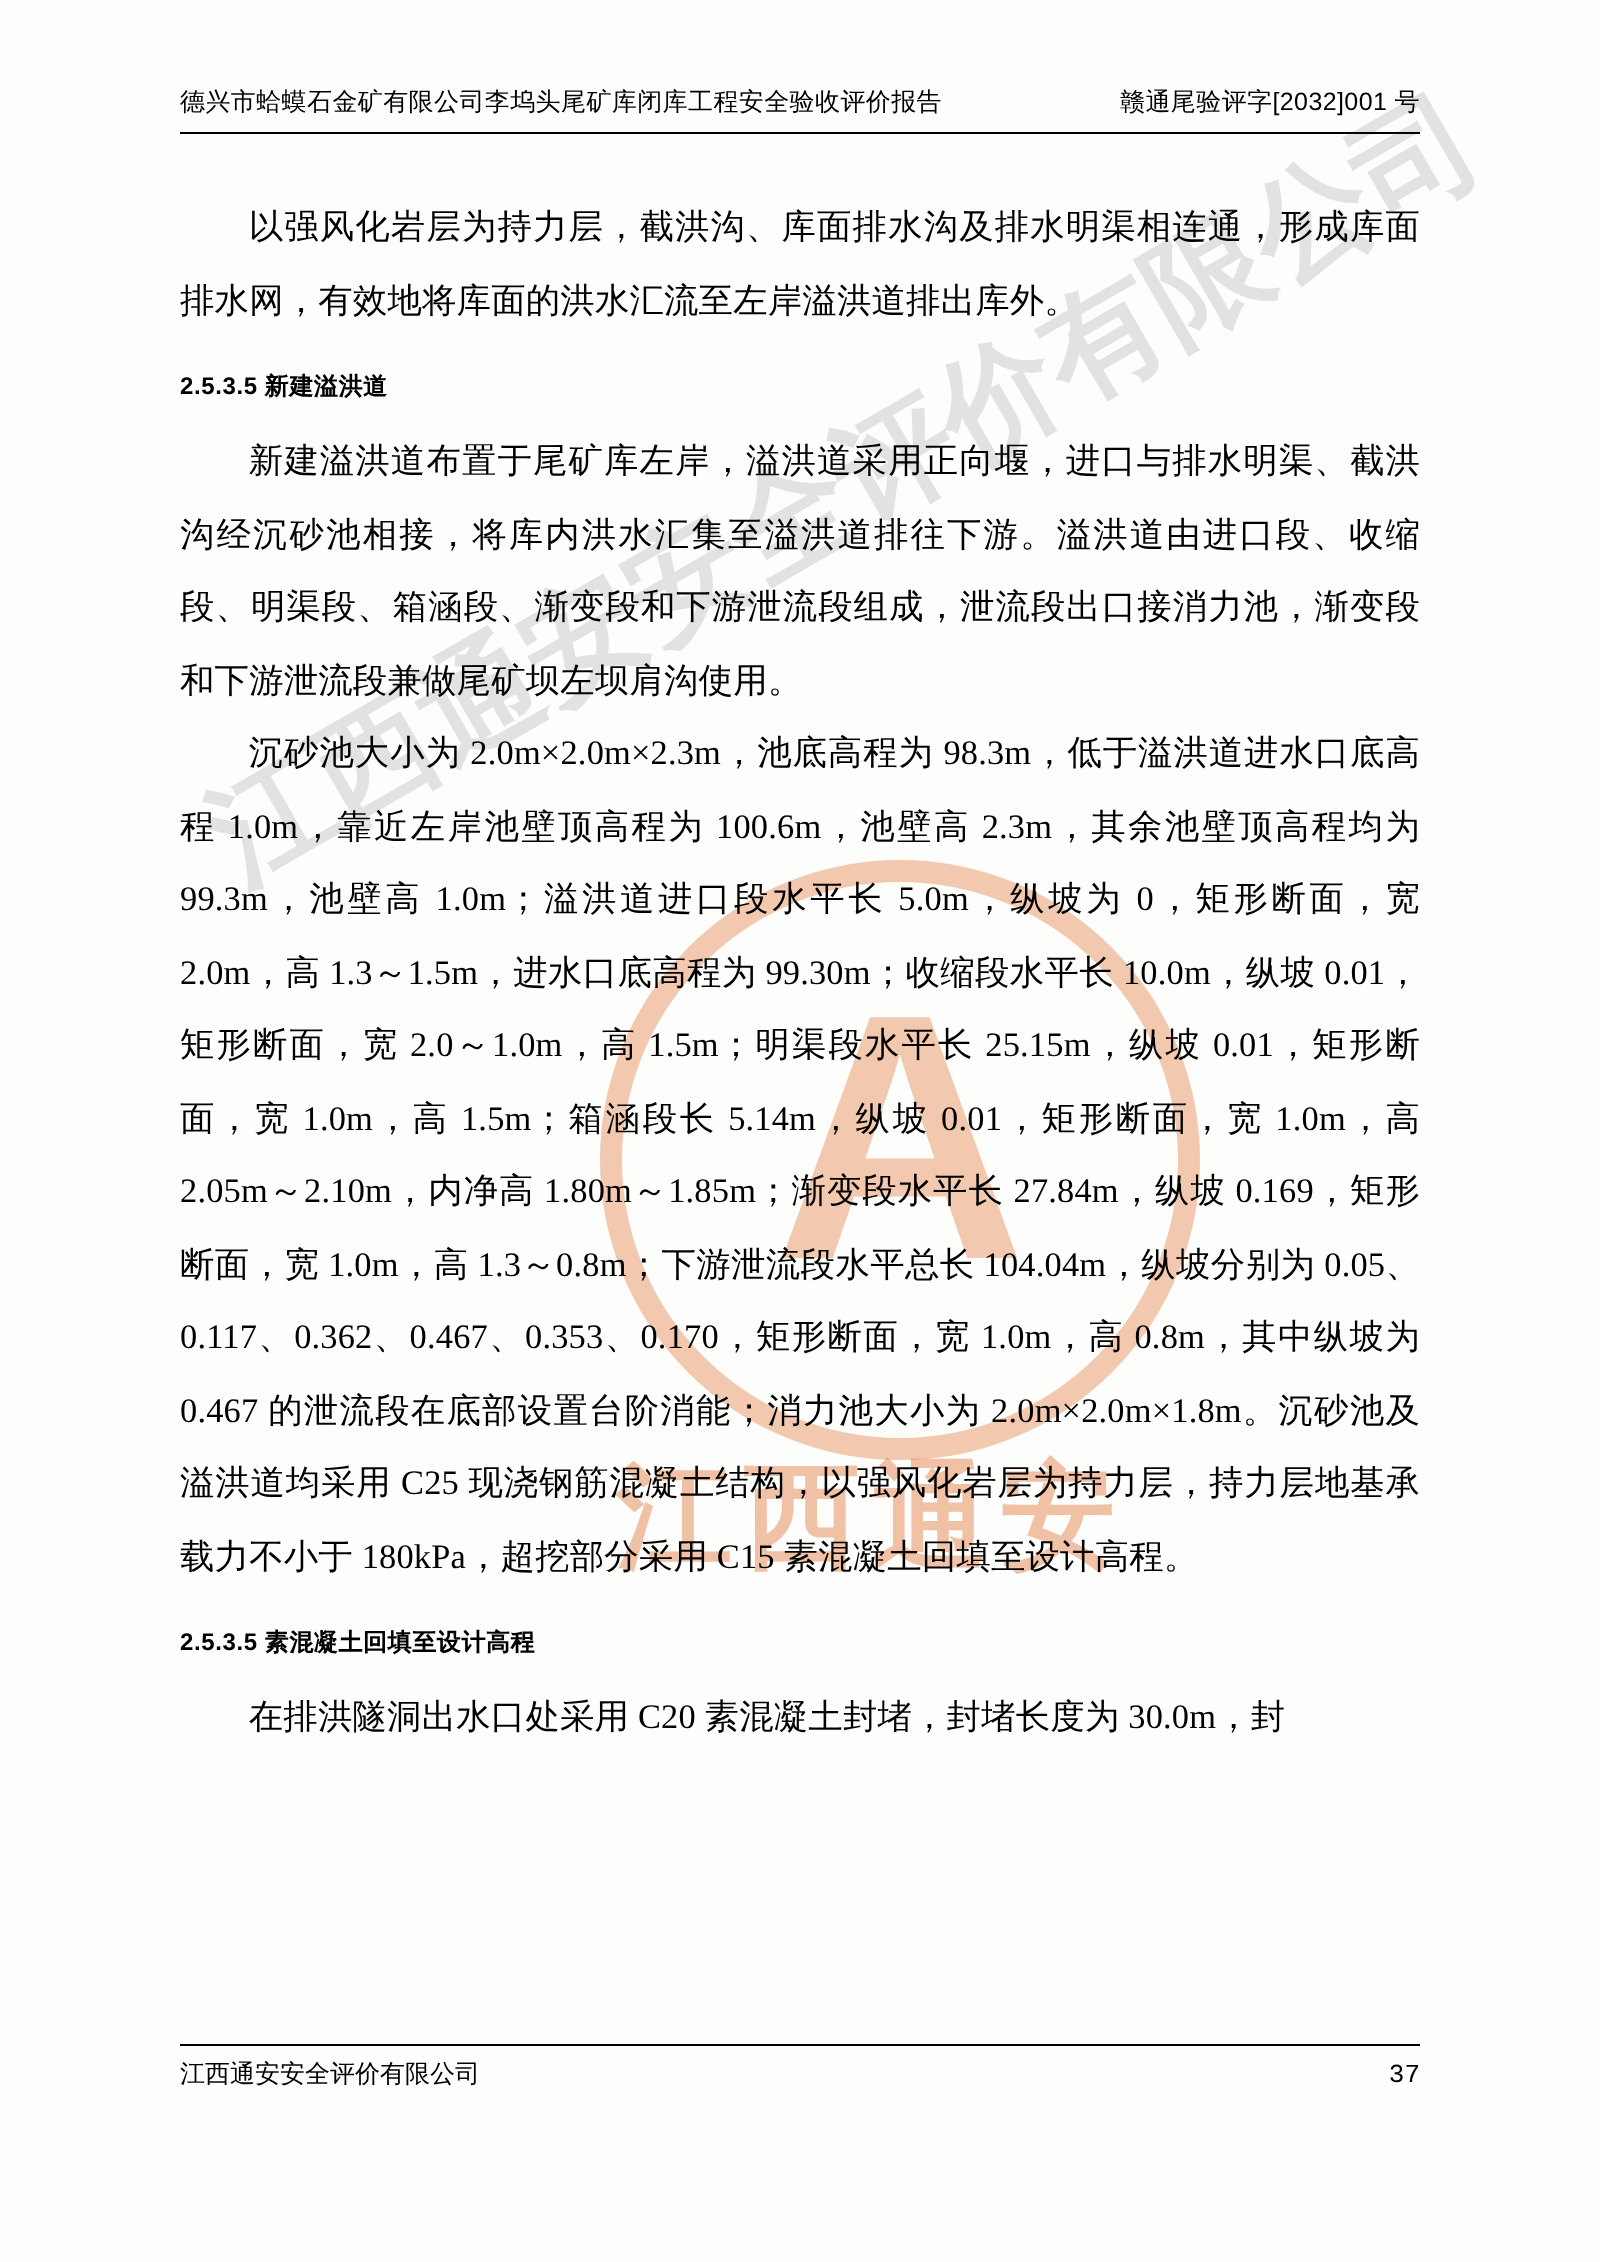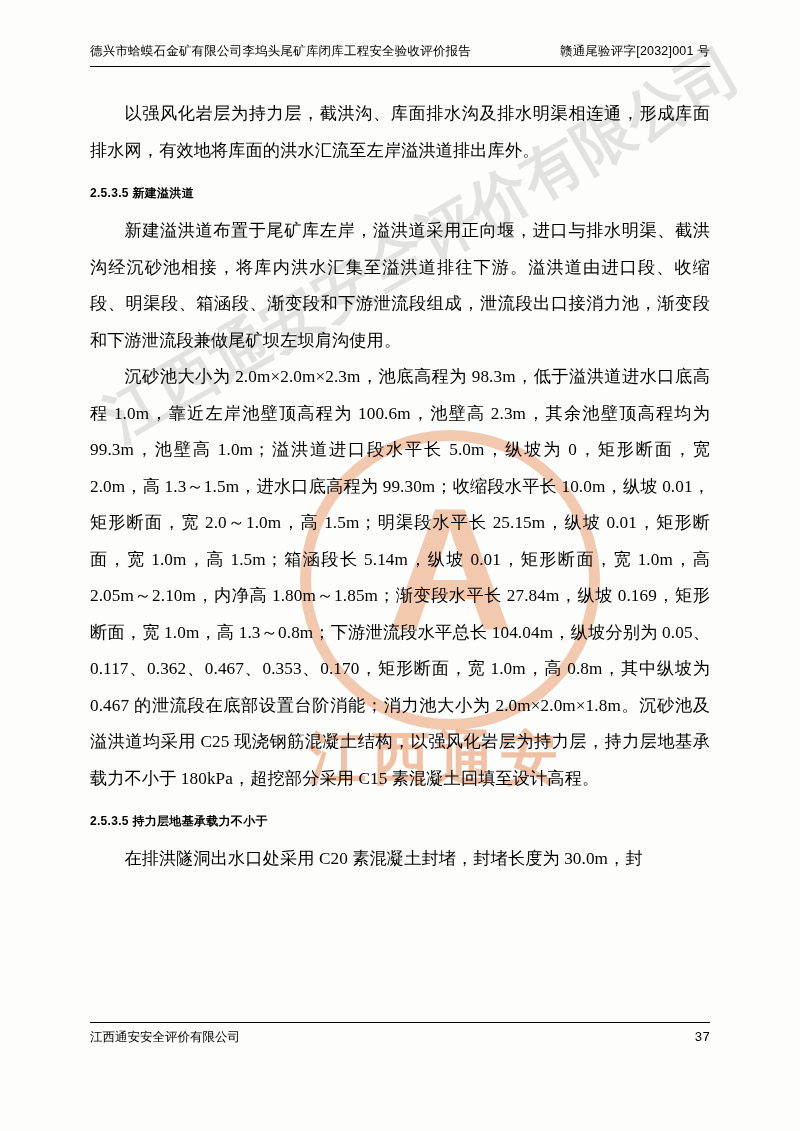--- a/index.html
+++ b/index.html
@@ -168,21 +168,21 @@
       <span class="header-right">赣通尾验评字[2032]001 号</span>
     </div>
     <div class="header-rule"></div>
   </div>
 
   <div class="content">
     <p class="body-text">以强风化岩层为持力层，截洪沟、库面排水沟及排水明渠相连通，形成库面排水网，有效地将库面的洪水汇流至左岸溢洪道排出库外。</p>
     <h3 class="section-head">2.5.3.5 新建溢洪道</h3>
     <p class="body-text">新建溢洪道布置于尾矿库左岸，溢洪道采用正向堰，进口与排水明渠、截洪沟经沉砂池相接，将库内洪水汇集至溢洪道排往下游。溢洪道由进口段、收缩段、明渠段、箱涵段、渐变段和下游泄流段组成，泄流段出口接消力池，渐变段和下游泄流段兼做尾矿坝左坝肩沟使用。</p>
     <p class="body-text">沉砂池大小为 2.0m×2.0m×2.3m，池底高程为 98.3m，低于溢洪道进水口底高程 1.0m，靠近左岸池壁顶高程为 100.6m，池壁高 2.3m，其余池壁顶高程均为 99.3m，池壁高 1.0m；溢洪道进口段水平长 5.0m，纵坡为 0，矩形断面，宽 2.0m，高 1.3～1.5m，进水口底高程为 99.30m；收缩段水平长 10.0m，纵坡 0.01，矩形断面，宽 2.0～1.0m，高 1.5m；明渠段水平长 25.15m，纵坡 0.01，矩形断面，宽 1.0m，高 1.5m；箱涵段长 5.14m，纵坡 0.01，矩形断面，宽 1.0m，高 2.05m～2.10m，内净高 1.80m～1.85m；渐变段水平长 27.84m，纵坡 0.169，矩形断面，宽 1.0m，高 1.3～0.8m；下游泄流段水平总长 104.04m，纵坡分别为 0.05、0.117、0.362、0.467、0.353、0.170，矩形断面，宽 1.0m，高 0.8m，其中纵坡为 0.467 的泄流段在底部设置台阶消能；消力池大小为 2.0m×2.0m×1.8m。沉砂池及溢洪道均采用 C25 现浇钢筋混凝土结构，以强风化岩层为持力层，持力层地基承载力不小于 180kPa，超挖部分采用 C15 素混凝土回填至设计高程。</p>
-    <h3 class="section-head">2.5.3.5 持力层地基承载力不小于</h3>
+    <h3 class="section-head">2.5.3.5 素混凝土回填至设计高程</h3>
     <p class="body-text">在排洪隧洞出水口处采用 C20 素混凝土封堵，封堵长度为 30.0m，封</p>
   </div>
 
   <div class="footer">
     <div class="footer-rule"></div>
     <div class="footer-row">
       <span>江西通安安全评价有限公司</span>
       <span class="footer-page">37</span>
     </div>
   </div>

